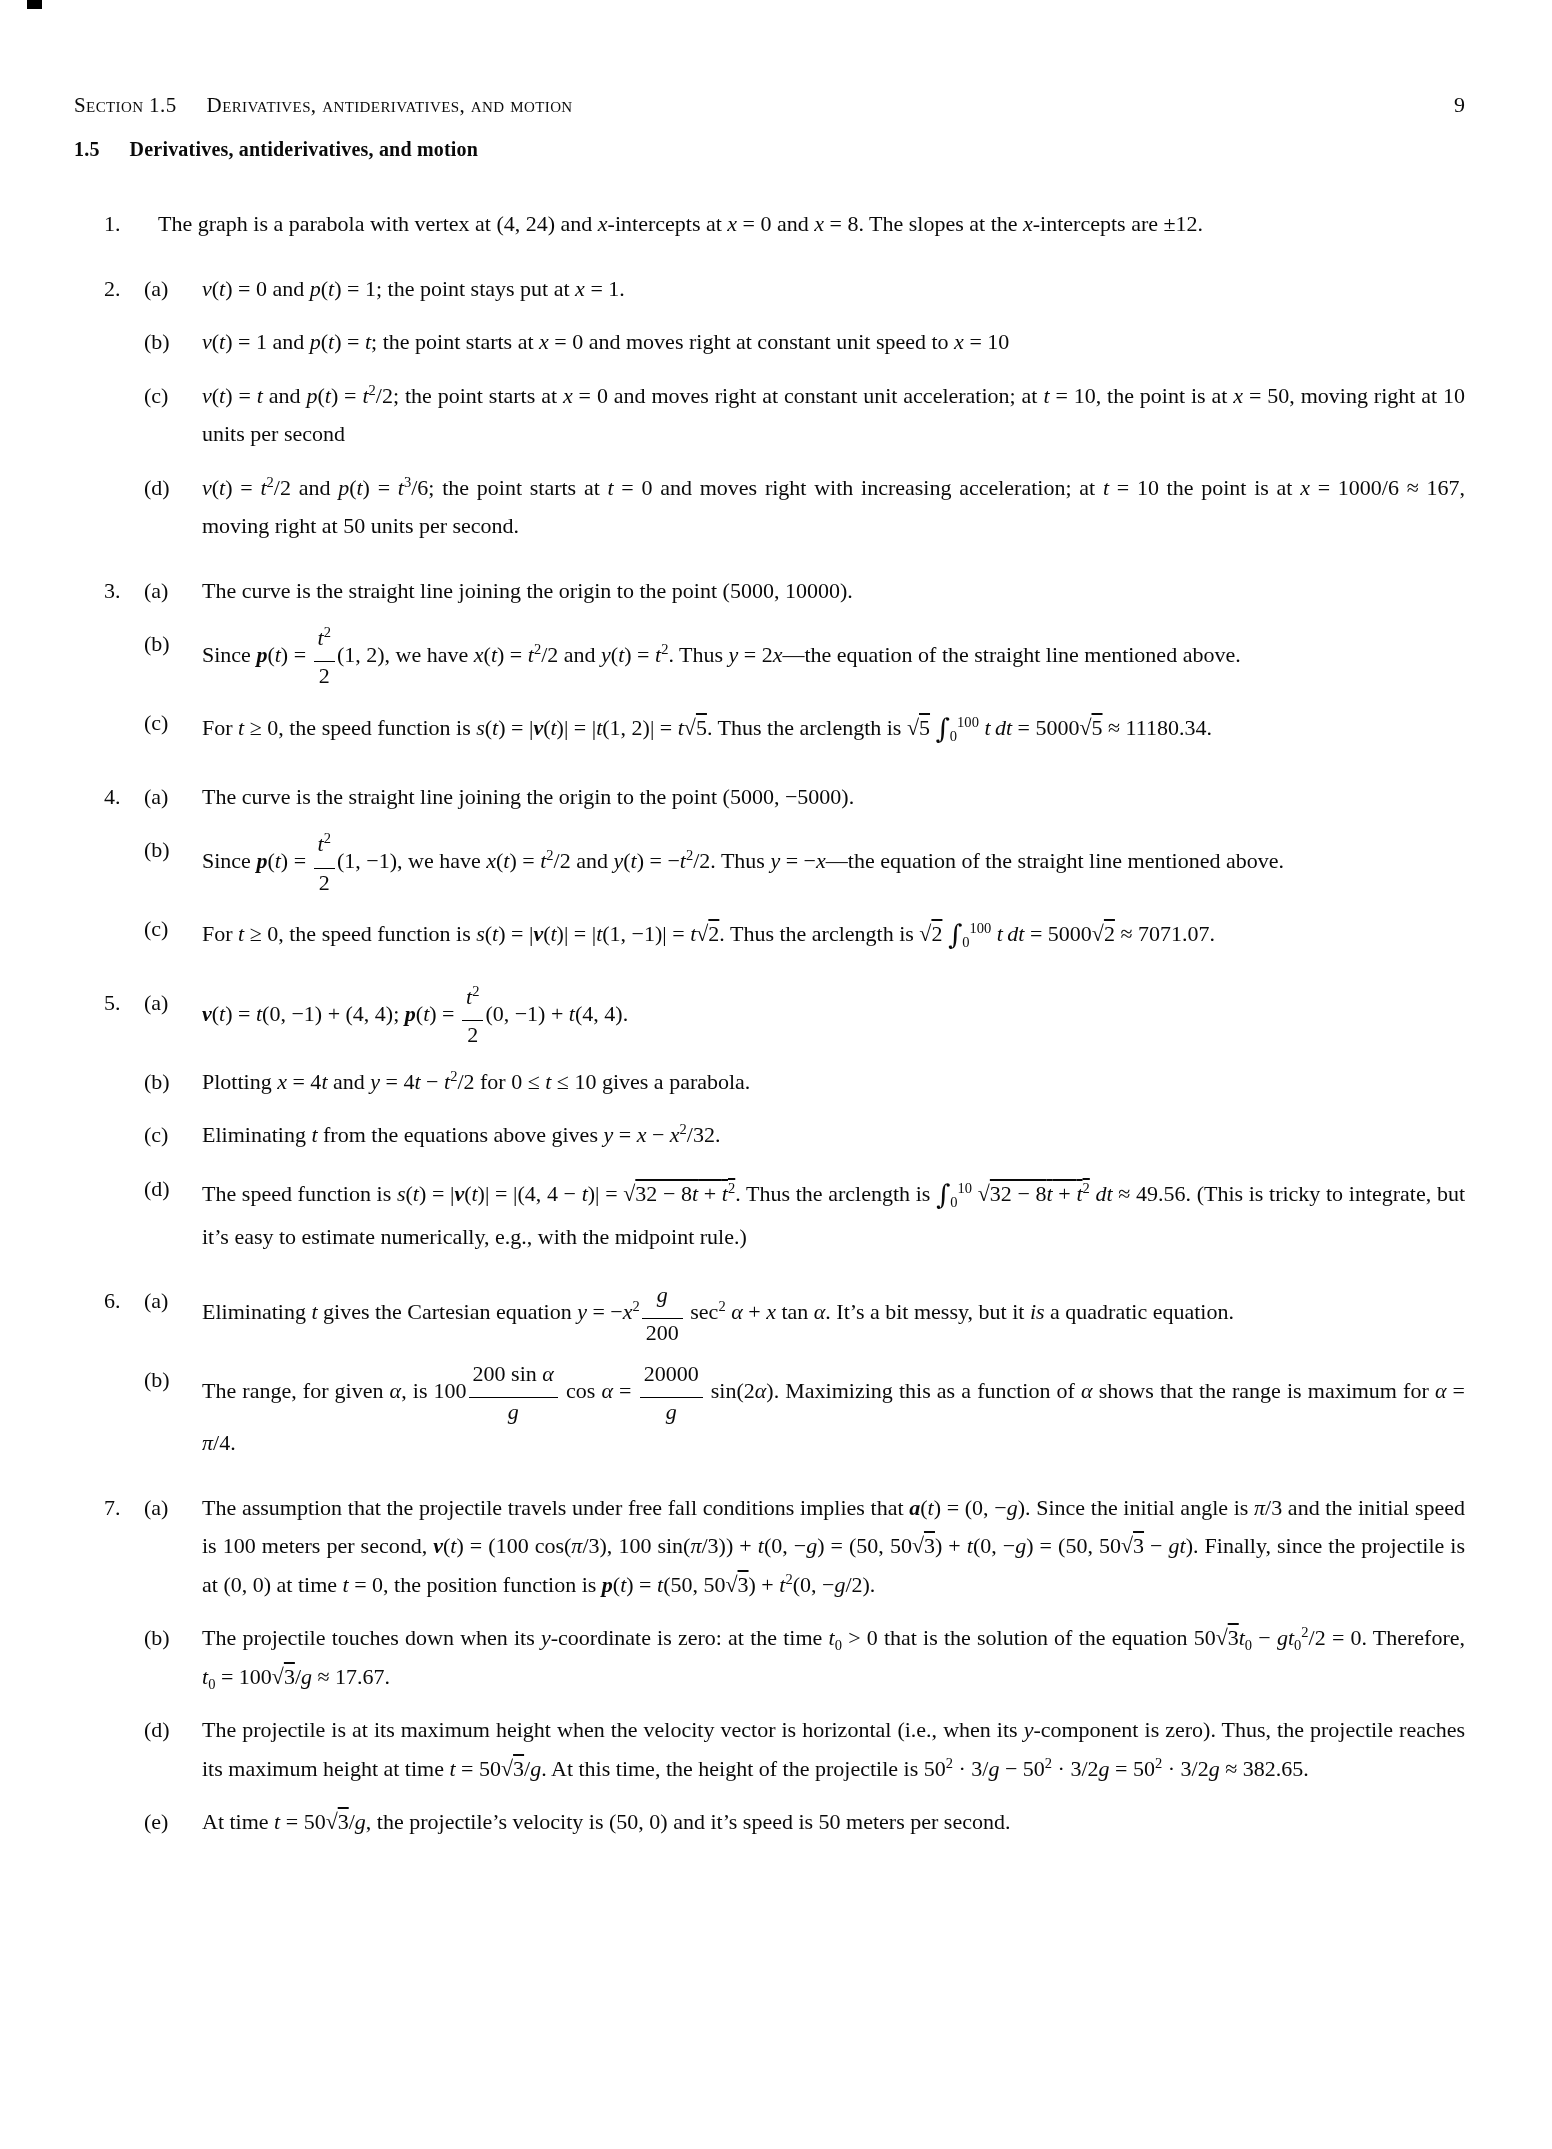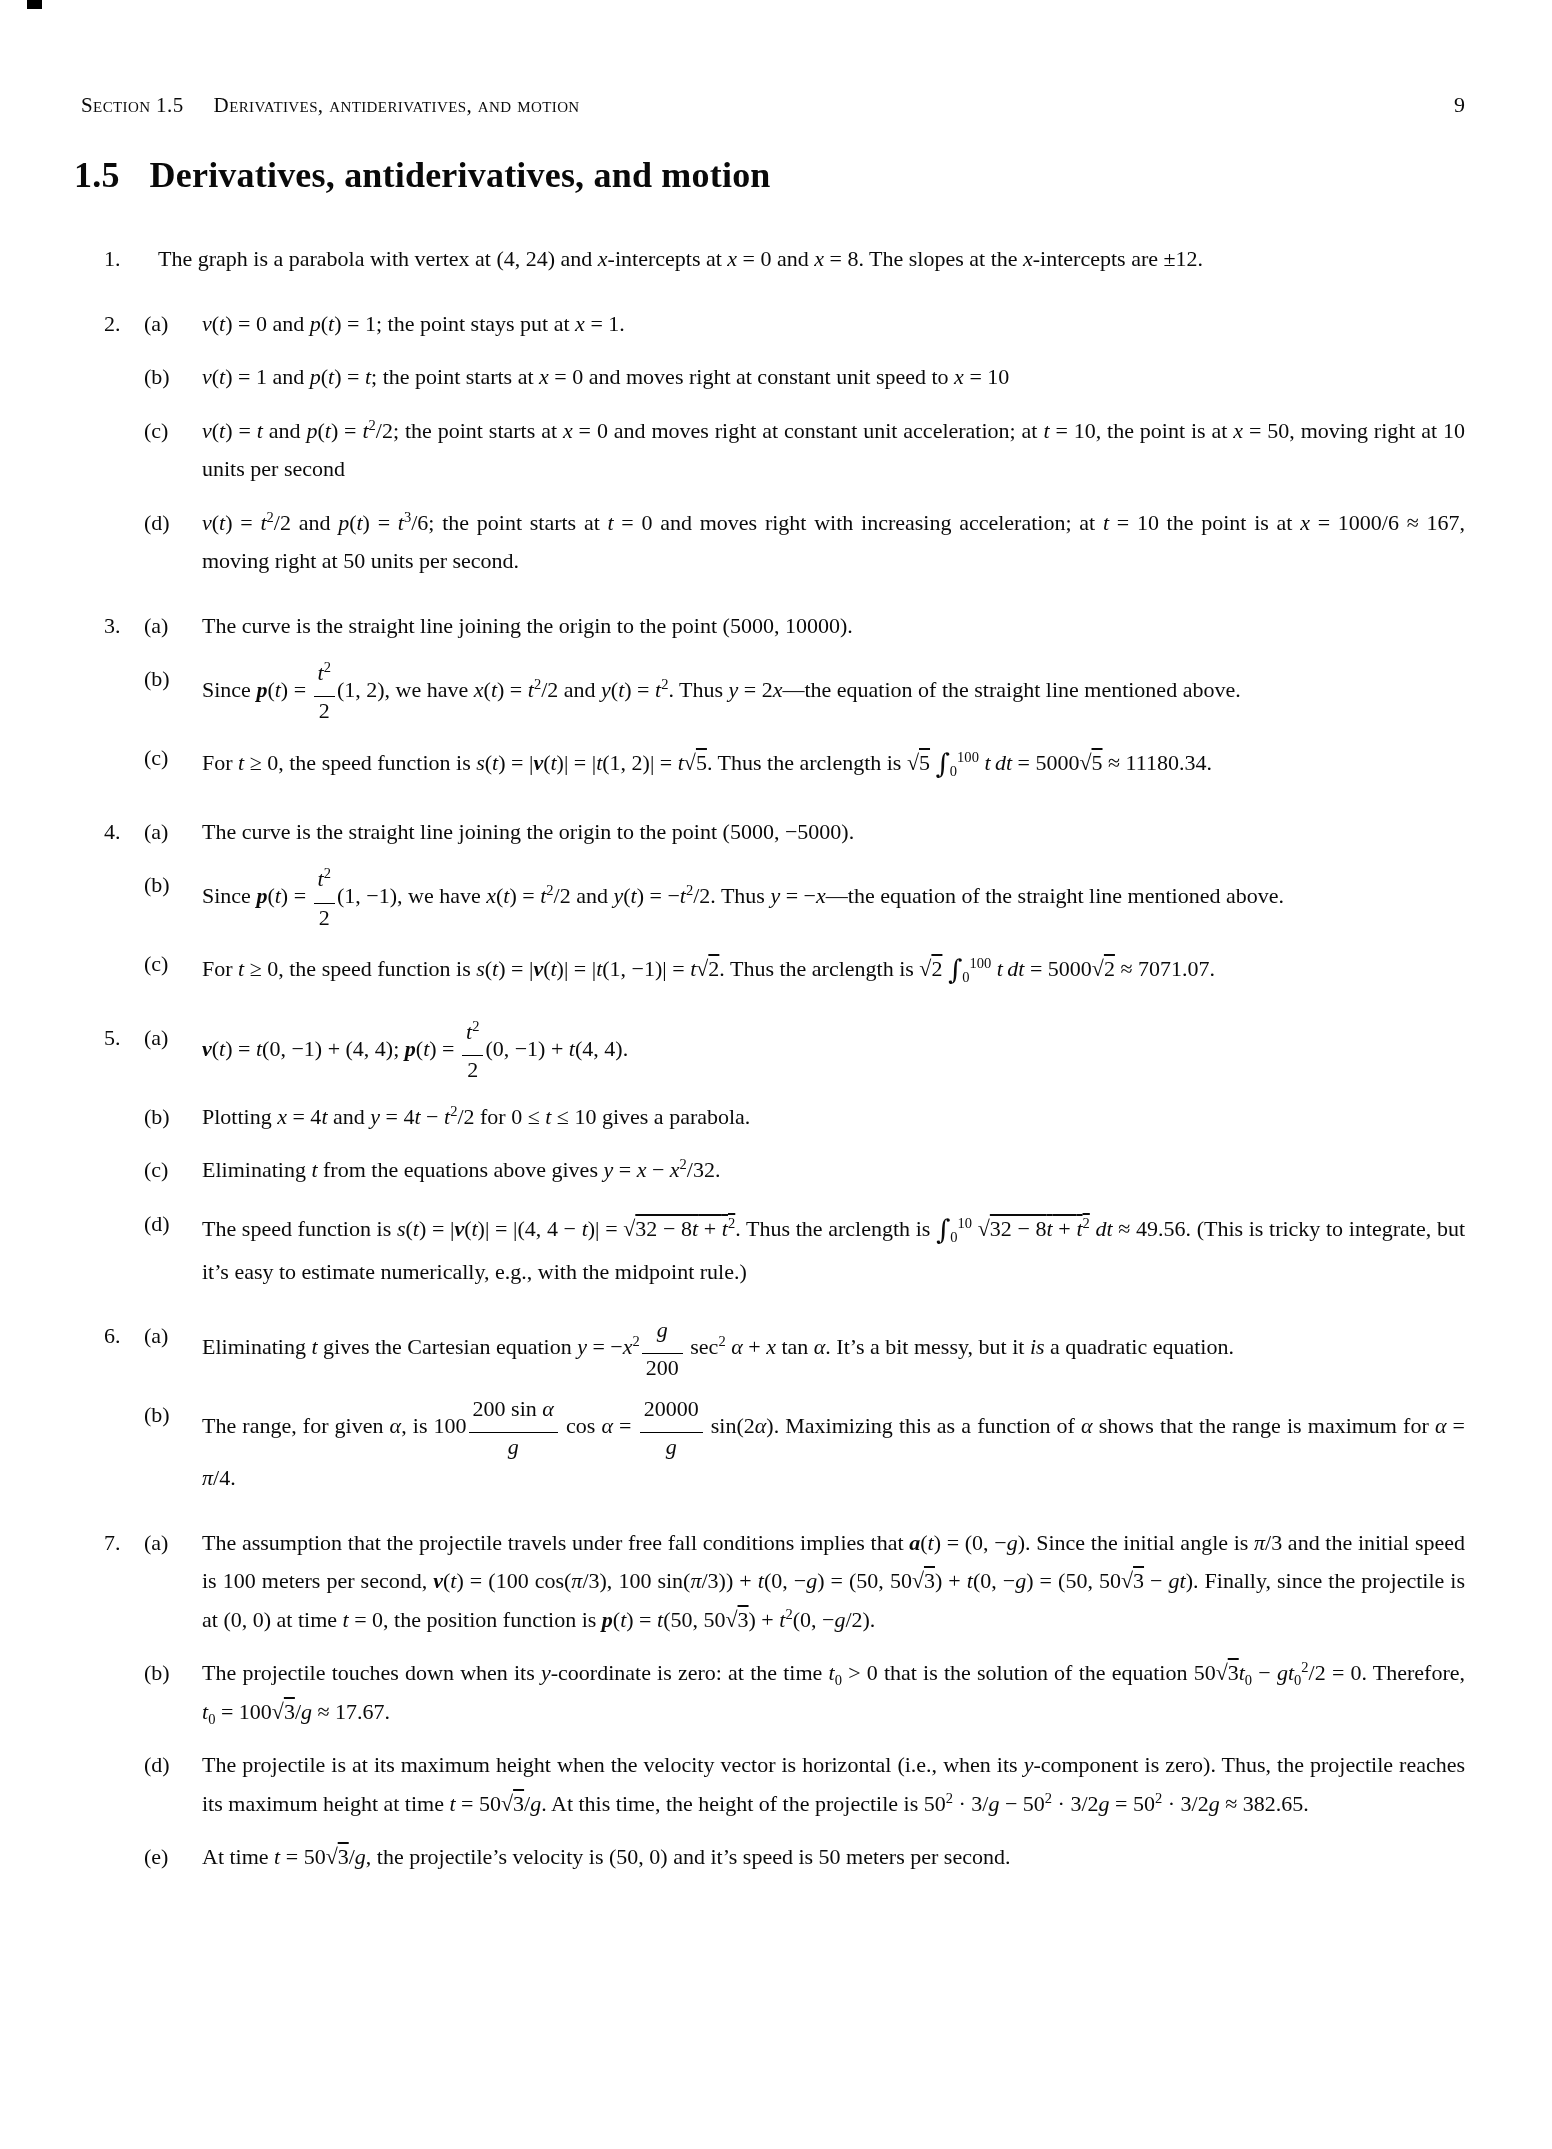--- a/index.html
+++ b/index.html
@@ -6,25 +6,25 @@
   .page{
     width:1552px;height:2149px;margin:0 auto;position:relative;
     background:#ffffff;color:#0a0a0a;overflow:hidden;
     font-family:"Liberation Serif","DejaVu Serif",serif;
   }
   .scan-mark{position:absolute;left:27px;top:0;width:15px;height:9px;background:#000;}
   .content{padding:92px 87px 0 74px;}
 
   .running-header{display:flex;justify-content:space-between;align-items:baseline;
     font-size:21px;}
-  .rh-left{display:flex;gap:30px;font-variant:small-caps;letter-spacing:0.4px;margin-left:7px;}
+  .rh-left{display:flex;gap:30px;font-variant:small-caps;letter-spacing:0.4px;}
   .rh-page{font-size:22px;}
 
-  .section-heading{margin-top:36px;display:flex;gap:30px;
-    font-weight:bold;font-size:36px;letter-spacing:0.2px;}
+  .section-heading{margin-top:20px;display:flex;gap:30px;
+    font-weight:bold;font-size:20px;letter-spacing:0.2px;}
 
   .problems{margin-top:44px;margin-left:30px;font-size:22px;line-height:1.75;}
   .problem{display:flex;margin-bottom:26px;}
   .p-num{width:40px;flex-shrink:0;}
   .p-parts{flex:1;min-width:0;}
   .part{display:flex;margin-bottom:15px;}
   .part:last-child{margin-bottom:0;}
   .part-label{width:44px;flex-shrink:0;}
   .part-body{flex:1;min-width:0;text-align:justify;margin-left:14px;}
 

